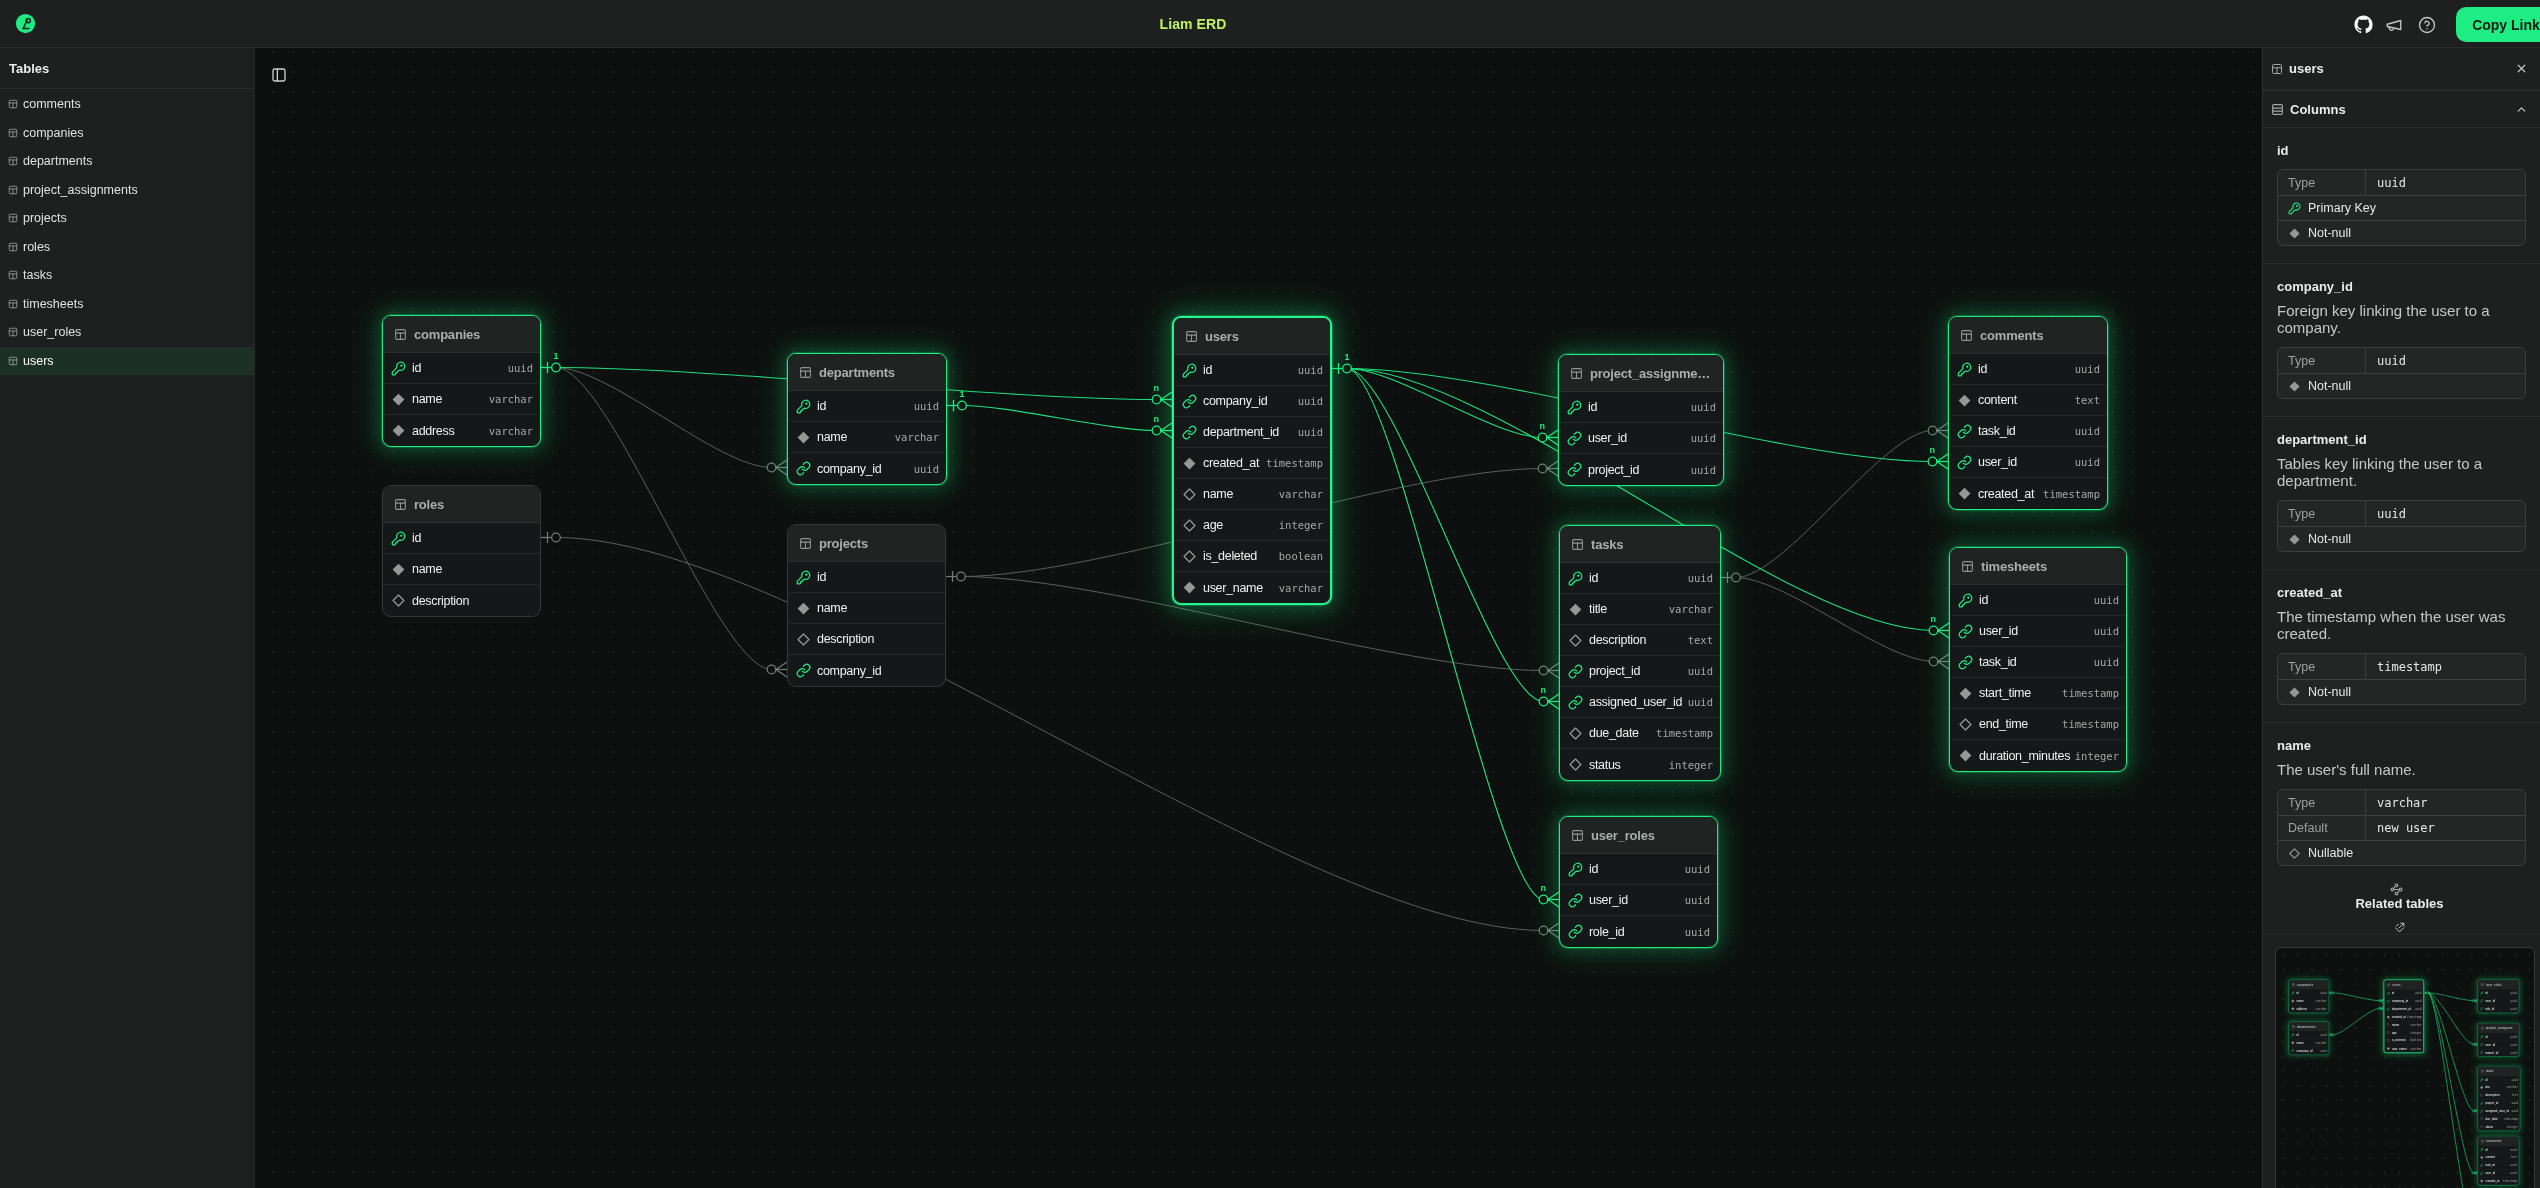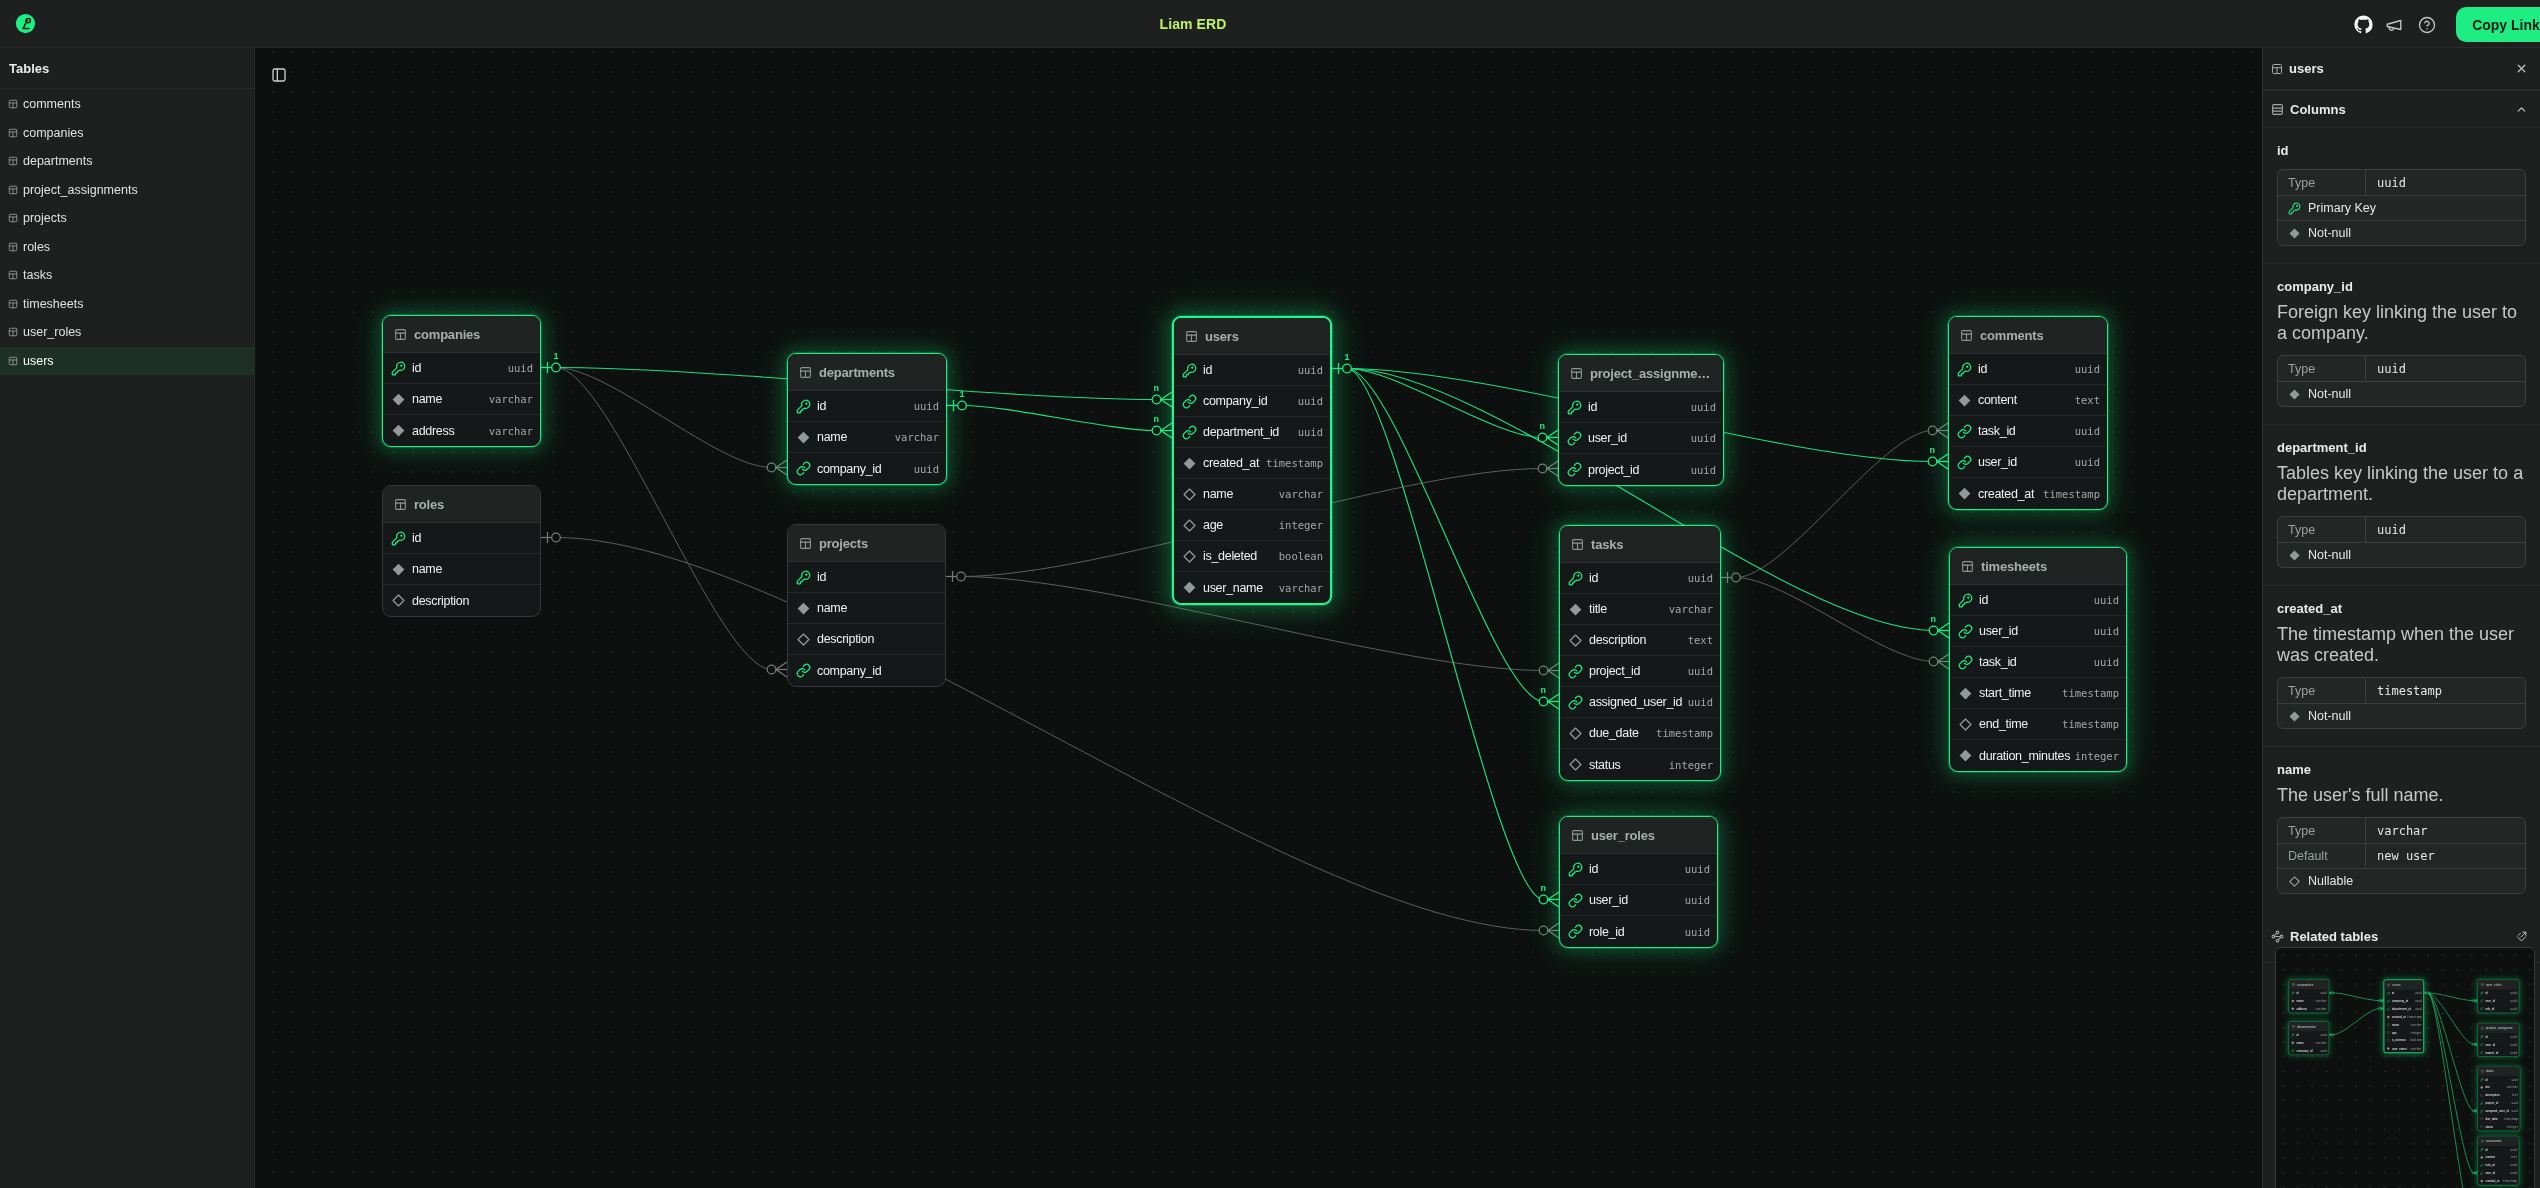--- a/index.html
+++ b/index.html
@@ -78,25 +78,25 @@
   .rp-head svg.tbl { width:12px; height:12px; color:#a2a9a5; margin-right:6px; }
   .rp-head .t { color:#e9eceb; font-size:13px; font-weight:700; flex:1; }
   .rp-head svg.x { width:13px; height:13px; color:#c2c7c4; }
   .rp-desc { margin:11px 12px 12px 14px; background:#272b2a; border-radius:8px; padding:6px 0;
     color:#d4d8d6; font-size:12.5px; line-height:20.5px; word-break:break-all; text-indent:8px; }
   .rp-sect { height:38px; display:flex; align-items:center; padding:0 12px 0 8px;
     border-top:1px solid #272b2a; border-bottom:1px solid #272b2a; }
   .rp-sect svg.ic { width:13px; height:13px; color:#a2a9a5; margin-right:6px; }
   .rp-sect .t { color:#e9eceb; font-size:13px; font-weight:700; flex:1; }
   .rp-sect svg.r { width:13px; height:13px; color:#c2c7c4; }
-  .rp-sect-tall { height:52px; }
+  .rp-sect-tall { height:52px;flex-direction:column; }
   .col-group { padding:13px 14px 17px 14px; border-bottom:1px solid #272b2a; }
   .col-group:last-of-type { border-bottom:none; }
   .cg-name { color:#e9eceb; font-size:13px; font-weight:700; margin:2px 0 0 0; }
-  .cg-desc { color:#c4c9c6; font-size:18px; margin-top:8px; }
+  .cg-desc { color:#c4c9c6; font-size:15px; margin-top:8px; }
   .attr-table { margin-top:11px; border:1px solid #3b403d; border-radius:6px; background:#222625;
     overflow:hidden; }
   .attr-row { display:flex; height:25px; align-items:center; border-top:1px solid #3b403d; }
   .attr-row:first-child { border-top:none; }
   .attr-k { width:88px; flex:none; padding-left:10px; color:#9ba29f; font-size:12.5px;
     border-right:1px solid #3b403d; height:100%; display:flex; align-items:center; }
   .attr-v { padding-left:11px; color:#e4e8e5; font-size:12px; font-family:"DejaVu Sans Mono",monospace; }
   .attr-flag { display:flex; align-items:center; padding-left:10px; }
   .attr-flag svg { width:13px; height:13px; margin-right:7px; }
   .attr-flag .t { color:#e4e8e5; font-size:12.5px; }

